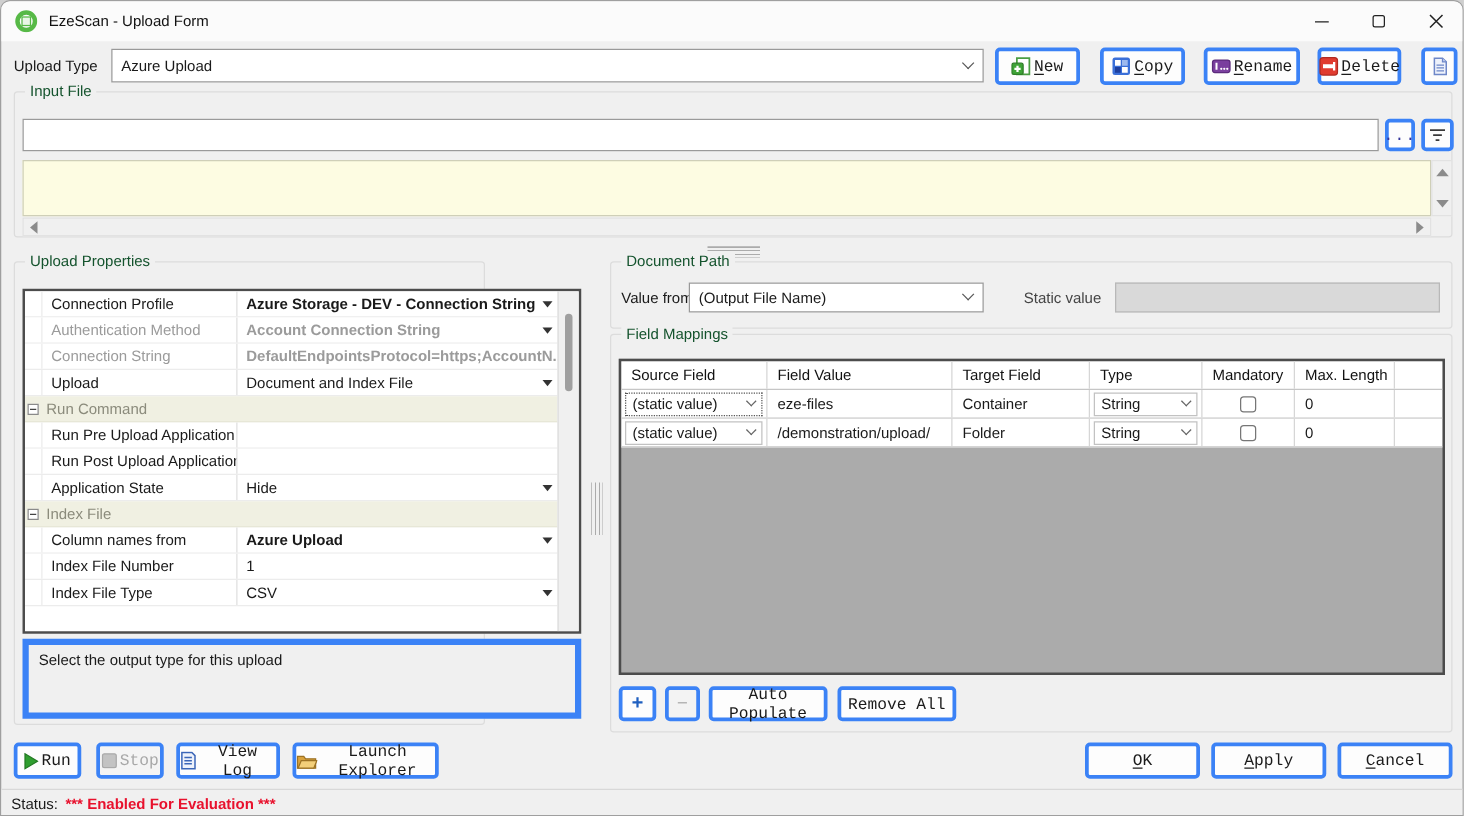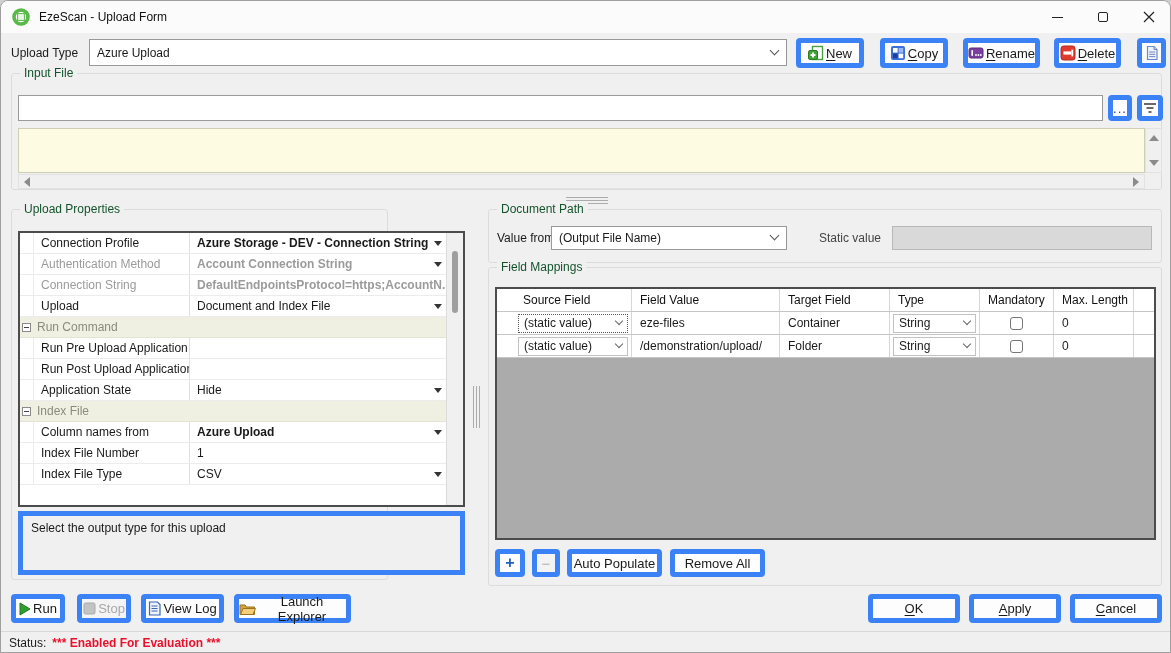--- a/index.html
+++ b/index.html
@@ -11,21 +11,21 @@
   
   .titlebar { position:absolute; left:0; top:0; width:100%; height:32px; background:#fbfbfb; }
   .titlebar .logo { position:absolute; left:11px; top:7px; width:18px; height:18px; }
   .titlebar .title { position:absolute; left:38px; top:9px; font-size:12px; color:#111; }
   .winbtn { position:absolute; top:0; width:46px; height:32px; display:flex; align-items:center; justify-content:center; background:transparent; border:none; cursor:default; }
   .winbtn .min-glyph { display:block; width:11px; height:1px; background:#222; }
   .winbtn .max-glyph { display:block; width:10px; height:10px; border:1px solid #222; border-radius:2px; }
 
   
   .btn { position:absolute; display:flex; align-items:center; justify-content:center; gap:2px;
-         background:#fdfdfd; border:5px solid #3b82f6; border-radius:4px; font-size:13px; color:#1a1a1a; cursor:default; }
+         background:#fdfdfd; border:3px solid #3b82f6; border-radius:4px; font-size:13px; color:#1a1a1a; cursor:default;font-family:Liberation Mono, monospace; }
   .btn.disabled { color:#a8a8a8; }
   .combo { position:absolute; background:#fff; border:1px solid #999; display:flex; align-items:center; padding:0 22px 0 7px; }
   .combo .chev { position:absolute; right:8px; top:50%; width:7px; height:7px; margin-top:-6px;
                  border-right:1.4px solid #555; border-bottom:1.4px solid #555; transform:rotate(45deg); }
   .groupbox { position:absolute; border:1px solid #dcdcdc; border-radius:3px; }
   .gb-label { position:absolute; top:-8px; left:8px; background:#f0f0f0; padding:0 4px; font-size:12px; color:#14532d; }
   .textinput { position:absolute; background:#fff; border:1px solid #9a9a9a; }
   .u { text-decoration:underline; text-underline-offset:2px; }
 
   
@@ -60,21 +60,21 @@
   .expander::after { content:""; position:absolute; left:1px; right:1px; top:3px; height:1px; background:#444; }
   .pg-vscroll { position:absolute; right:0; top:0; width:17px; bottom:0; background:#f0f0f0; border-left:1px solid #dcdcdc; }
   .pg-thumb { position:absolute; left:5px; top:18px; width:6px; height:62px; background:#9f9f9f; border-radius:3px; }
   .pg-desc { position:absolute; left:6px; top:301px; width:447px; height:64px; background:#f0f0f0;
              border:5px solid #3b82f6; padding:5px 8px; }
 
   
   .fm-table { position:absolute; left:6px; top:19px; width:661px; height:253px; background:#ababab;
               border:2px solid #4c4c4c; overflow:hidden; }
   .fm-row { display:grid; grid-template-columns:117px 148px 110px 90px 74px 80px 1fr; background:#fff;
-            border-bottom:1px solid #c6c6c6; height:23px; align-items:center;padding-left:18px; }
+            border-bottom:1px solid #c6c6c6; height:23px; align-items:center; }
   .fm-row > div { height:100%; display:flex; align-items:center; padding:0 0 0 8px; border-right:1px solid #d6d6d6; overflow:hidden; white-space:nowrap; }
   .fm-row > div:last-child { border-right:none; }
   .fm-header { font-size:12px; color:#111; }
   .cell-combo { position:relative; margin:2px 3px; height:19px; flex:1; border:1px solid #c2c2c2; background:#fff;
                 display:flex; align-items:center; padding:0 18px 0 5px; white-space:nowrap; overflow:hidden; }
   .cell-combo.focused { border:1px dotted #555; }
   .cell-combo .chev { position:absolute; right:5px; top:50%; width:6px; height:6px; margin-top:-5px;
                       border-right:1.3px solid #666; border-bottom:1.3px solid #666; transform:rotate(45deg); }
   .fm-check { justify-content:center !important; padding:0 !important; }
   .checkbox { width:13px; height:13px; border:1px solid #767676; border-radius:3px; background:#fff; }

